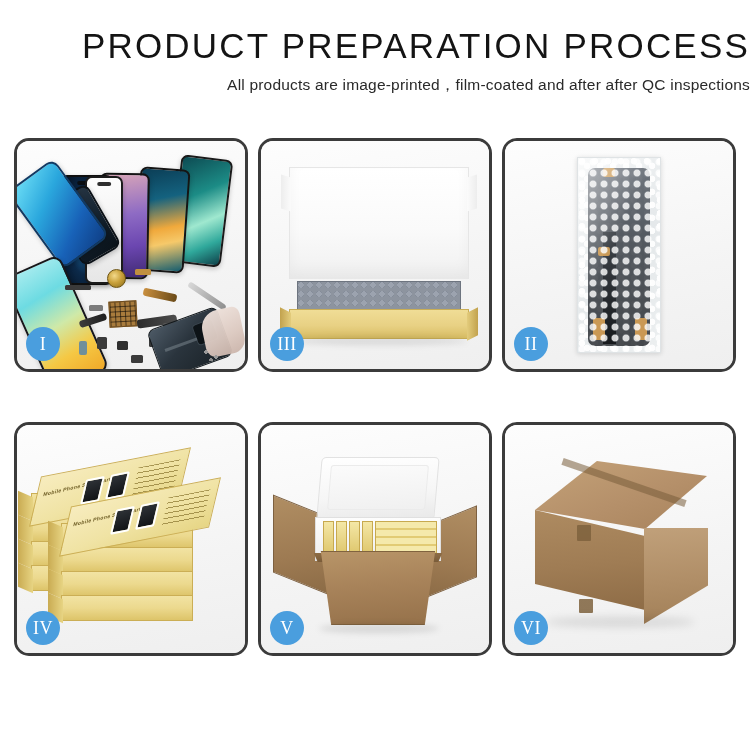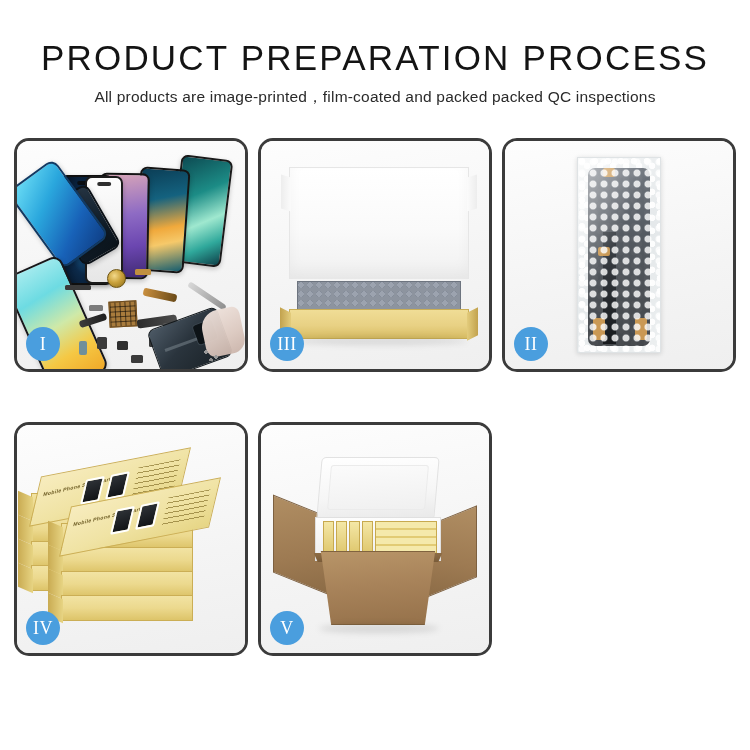--- a/index.html
+++ b/index.html
@@ -7,21 +7,21 @@
   body {
     width: 750px;
     height: 750px;
     background: #ffffff;
     font-family: "Liberation Sans", sans-serif;
     overflow: hidden;
     position: relative;
   }
 
   
-  .header { padding-top: 38px; text-align: center; }
+  .header { padding-top: 26px; text-align: right; }
 
   .title {
     font-size: 35px;
     letter-spacing: 2.2px;
     color: #141414;
     font-weight: 400;
     font-family: "Liberation Sans", sans-serif;
     white-space: nowrap;
   }
 
@@ -514,21 +514,21 @@
     position: absolute; left: 40px; bottom: 26px;
     width: 150px; height: 10px; border-radius: 50%;
     background: rgba(0,0,0,.11); filter: blur(4px);
   }
 </style>
 </head>
 <body>
 
 <div class="header">
   <div class="title">PRODUCT PREPARATION PROCESS</div>
-  <div class="subtitle">All products are image-printed，film-coated and packed packed QC inspections</div>
+  <div class="subtitle">All products are image-printed，film-coated and after after QC inspections</div>
 </div>
 
 <div class="grid">
 
   <div class="panel p1">
     <div class="stage"></div>
     <div class="fan">
       <div class="ph ph-a"></div>
       <div class="ph ph-b"></div>
       <div class="ph ph-c"></div>
@@ -629,14 +629,25 @@
     <div class="ybox yb2"></div>
     <div class="ybox yb3"></div>
     <div class="ybox yb4"></div>
     <div class="ylay"></div>
     <div class="rim"></div>
     <div class="cartonFront"></div>
     <div class="shadow"></div>
     <div class="badge">V</div>
   </div>
 
+  <div class="panel p6">
+    <div class="stage"></div>
+    <div class="topFace"></div>
+    <div class="seam"></div>
+    <div class="leftFace"></div>
+    <div class="rightFace"></div>
+    <div class="tab tab1"></div>
+    <div class="tab tab2"></div>
+    <div class="shadow"></div>
+    <div class="badge">VI</div>
+  </div>
 
 </div>
 
 </body></html>

